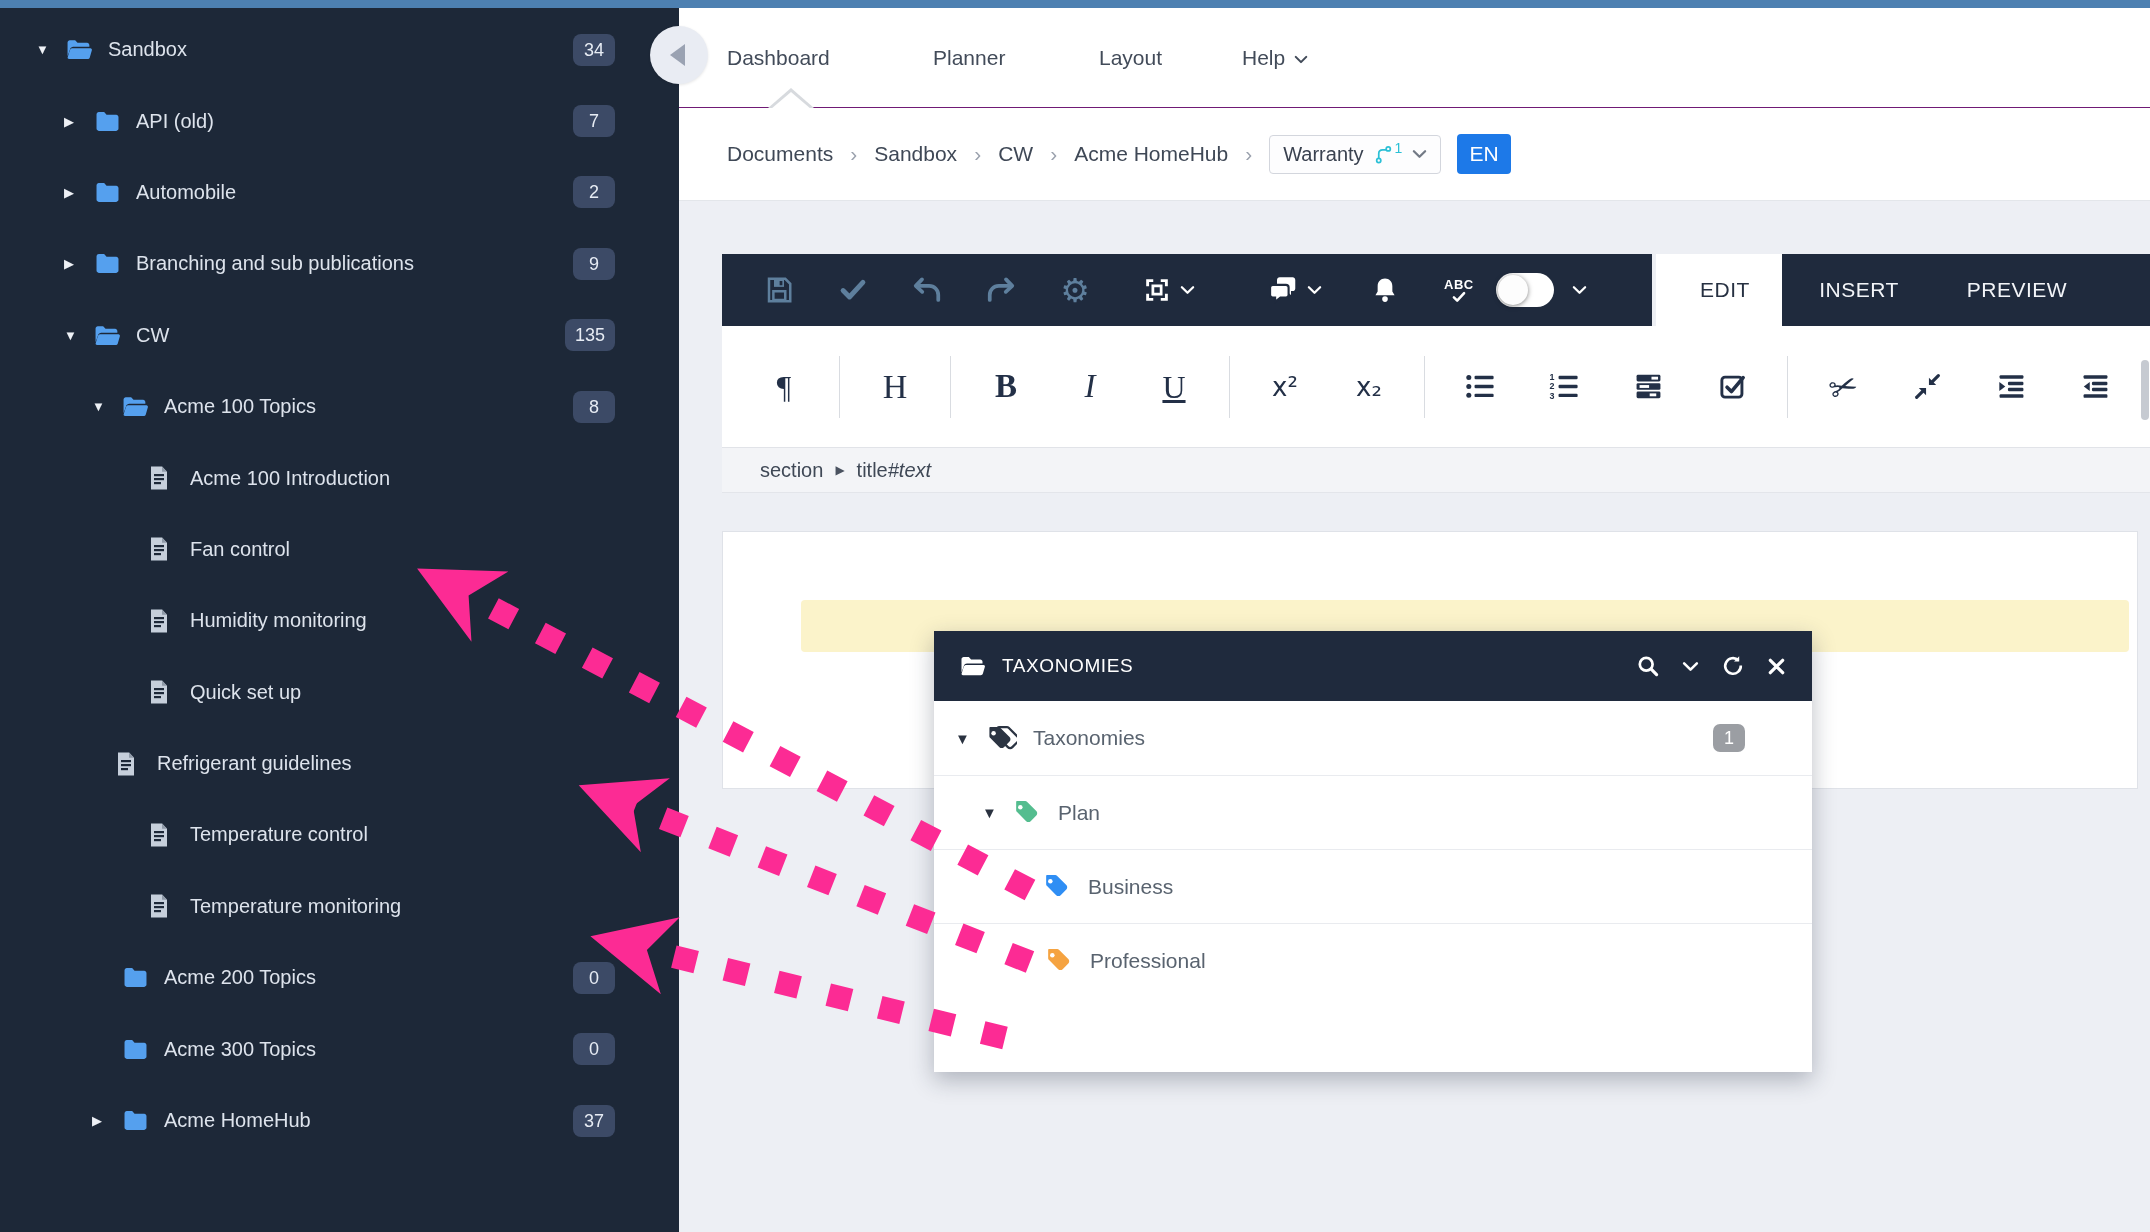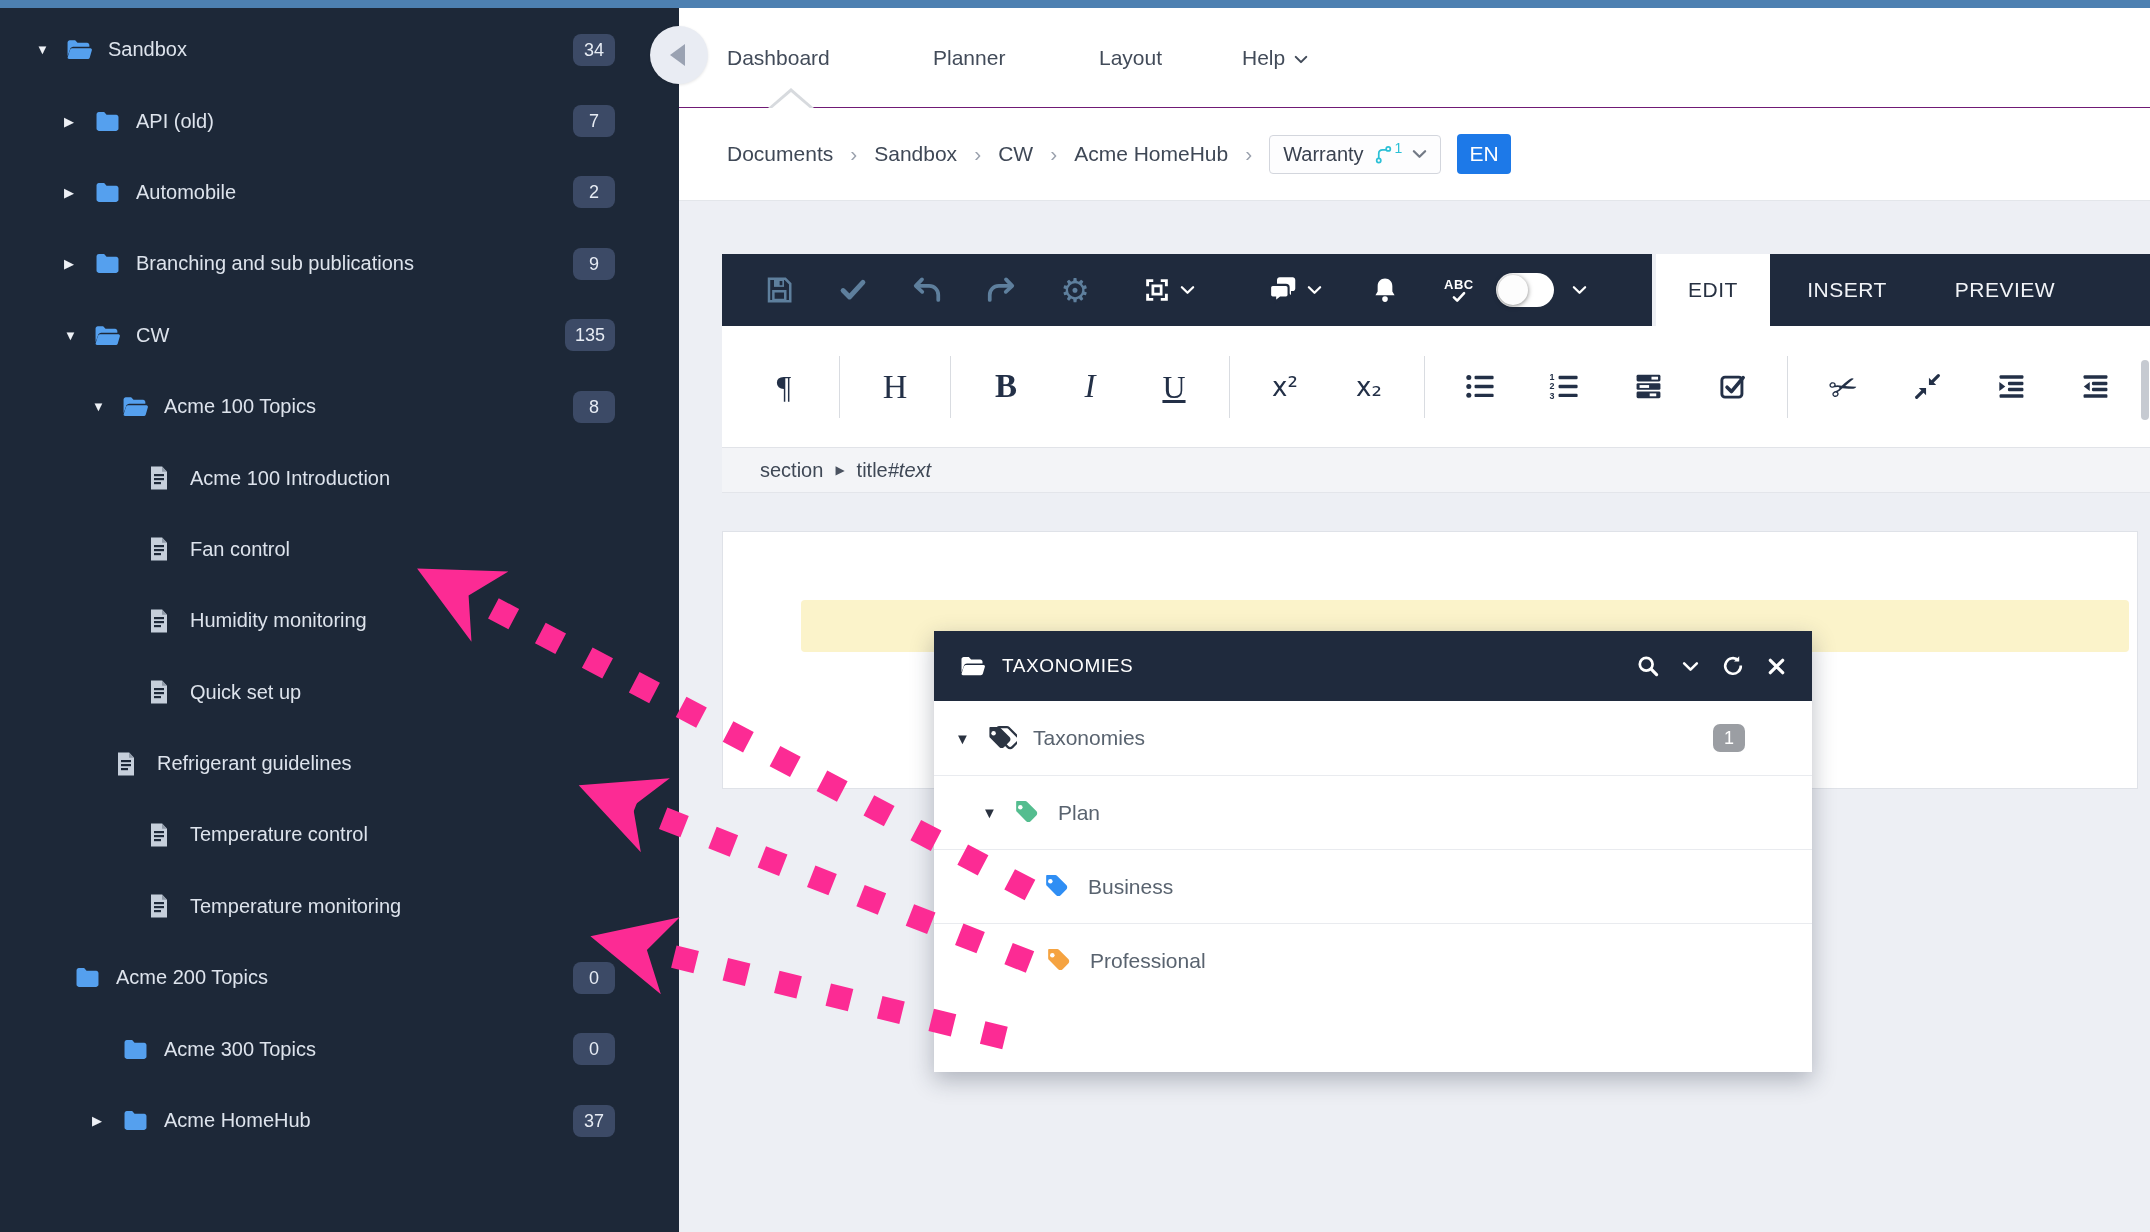--- a/index.html
+++ b/index.html
@@ -37,21 +37,21 @@
   
   .tb-dark{position:absolute;left:43px;right:0;top:53px;height:72px;background:#1f2a3d;display:flex;align-items:center;padding-left:20px;box-sizing:border-box;}
   .tbtn{width:74px;display:flex;align-items:center;justify-content:center;color:#5e7f9d;}
   .tbtn.white{color:#fff;}
   .tb-group{display:flex;align-items:center;justify-content:center;color:#fff;}
   .glyph-gear{font-size:33px;font-family:"DejaVu Sans",sans-serif;line-height:1;}
   .abc{display:flex;flex-direction:column;align-items:center;color:#fff;line-height:1;}
   .abc .t{font-size:13px;font-weight:bold;letter-spacing:.5px;}
   .toggle{width:58px;height:34px;border-radius:17px;background:#fff;position:relative;margin-left:22px;}
   .toggle .knob{position:absolute;left:2px;top:2px;width:30px;height:30px;border-radius:50%;background:#fdfdfd;box-shadow:0 1px 5px rgba(0,0,0,.5);}
-  .tab{position:absolute;top:0;height:72px;display:flex;align-items:center;justify-content:center;font-size:21px;letter-spacing:.5px;color:#f2f4f8;cursor:pointer;}
+  .tab{position:absolute;top:0;height:72px;display:flex;align-items:center;justify-content:center;font-size:21px;letter-spacing:.5px;color:#f2f4f8;cursor:pointer;padding-left:12px;}
   .tab.active{background:#fff;color:#273142;}
   .tab-gap{position:absolute;top:0;height:72px;width:4px;background:#edeff4;}
 
   .tb-light{position:absolute;left:43px;right:0;top:125px;height:122px;background:#fff;border-bottom:1px solid #e1e3e8;display:flex;align-items:center;padding-left:20px;box-sizing:border-box;}
   .fslot{width:84px;display:flex;align-items:center;justify-content:center;color:#233047;}
   .fdiv{width:1px;height:62px;background:#d9dce1;margin:0 13px;}
   .gl{line-height:1;color:#233047;}
   .gl-para{font-size:32px;font-family:"Liberation Serif",serif;}
   .gl-heading{font-size:34px;font-family:"Liberation Serif",serif;}
   .gl-bold{font-size:33px;font-family:"Liberation Serif",serif;font-weight:bold;}
@@ -327,21 +327,21 @@
         <span class="lbl">Temperature control</span>
       </div>
       <div class="srow" style="padding-left:148px">
         <span class="ficon">
           <svg width="22" height="26" fill="#c6cfdb">
             <use href="#i-doc"></use>
           </svg>
         </span>
         <span class="lbl">Temperature monitoring</span>
       </div>
-      <div class="srow" style="padding-left:44px">
+      <div class="srow" style="padding-left:92px">
         <span class="caret"></span>
         <span class="ficon">
           <svg width="27" height="23" fill="#55a0ee">
             <use href="#i-folder"></use>
           </svg>
         </span>
         <span class="lbl">Acme 200 Topics</span>
         <span class="cnt">0</span>
       </div>
       <div class="srow" style="padding-left:92px">

